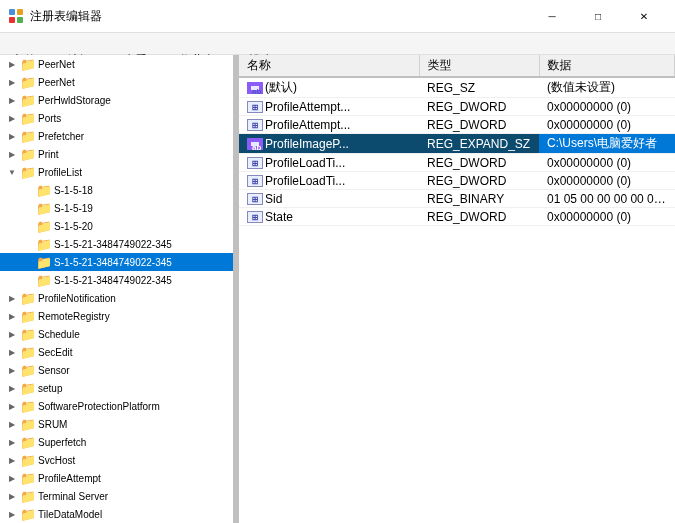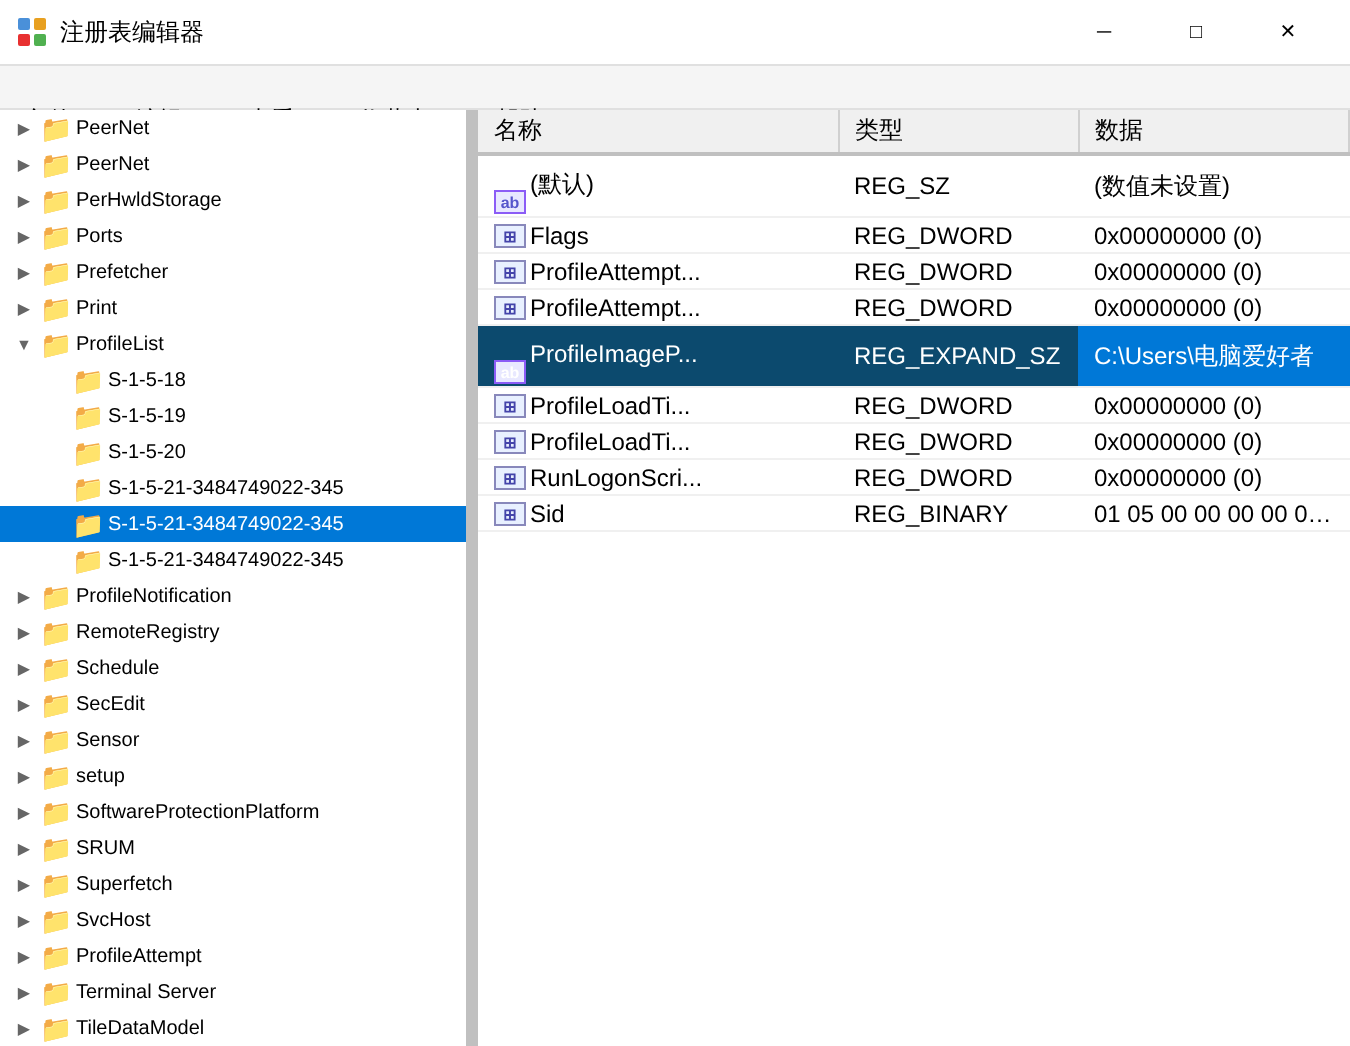--- a/index.html
+++ b/index.html
@@ -190,25 +190,24 @@
       margin-right: 2px;
       font-size: 9px;
       font-weight: bold;
       color: #5555cc;
       vertical-align: middle;
       text-align: center;
       line-height: 12px;
     }
     .icon-ab {
       background: #e8e8ff;
-      border: 1px solid #8b5cf6;
+      border: 4px solid #8b5cf6;
       color: #5555cc;
       font-size: 8px;
       padding: 0 1px;
-      margin-top: 16px;
     }
     .icon-grid {
       background: #e8f0ff;
       border: 1px solid #8888bb;
       color: #4444aa;
       font-size: 8px;
       padding: 0 1px;
     }
 
     
@@ -448,25 +447,20 @@
             <th class="col-data">数据</th>
           </tr>
         </thead>
         <tbody id="table-body">
         <tr>
               <td><span class="type-icon icon-ab">ab</span>(默认)</td>
               <td>REG_SZ</td>
               <td>(数值未设置)</td>
             </tr>
             <tr>
-              <td><span class="type-icon icon-grid">⊞</span>Flags</td>
-              <td>REG_DWORD</td>
-              <td>0x00000000 (0)</td>
-            </tr>
-            <tr>
               <td><span class="type-icon icon-grid">⊞</span>ProfileAttempt...</td>
               <td>REG_DWORD</td>
               <td>0x00000000 (0)</td>
             </tr>
             <tr>
               <td><span class="type-icon icon-grid">⊞</span>ProfileAttempt...</td>
               <td>REG_DWORD</td>
               <td>0x00000000 (0)</td>
             </tr>
             <tr class="selected">
@@ -478,26 +472,26 @@
               <td><span class="type-icon icon-grid">⊞</span>ProfileLoadTi...</td>
               <td>REG_DWORD</td>
               <td>0x00000000 (0)</td>
             </tr>
             <tr>
               <td><span class="type-icon icon-grid">⊞</span>ProfileLoadTi...</td>
               <td>REG_DWORD</td>
               <td>0x00000000 (0)</td>
             </tr>
             <tr>
-              <td><span class="type-icon icon-grid">⊞</span>RunLogonScri...</td>
-              <td>REG_DWORD</td>
-              <td>0x00000000 (0)</td>
-            </tr>
-            <tr>
               <td><span class="type-icon icon-grid">⊞</span>Sid</td>
               <td>REG_BINARY</td>
               <td>01 05 00 00 00 00 00 05 15 00 00 00 de (</td>
+            </tr>
+            <tr>
+              <td><span class="type-icon icon-grid">⊞</span>State</td>
+              <td>REG_DWORD</td>
+              <td>0x00000000 (0)</td>
             </tr>
           </tbody>
       </table>
     </div>
   </div>
 </div>
 
 </body></html>

